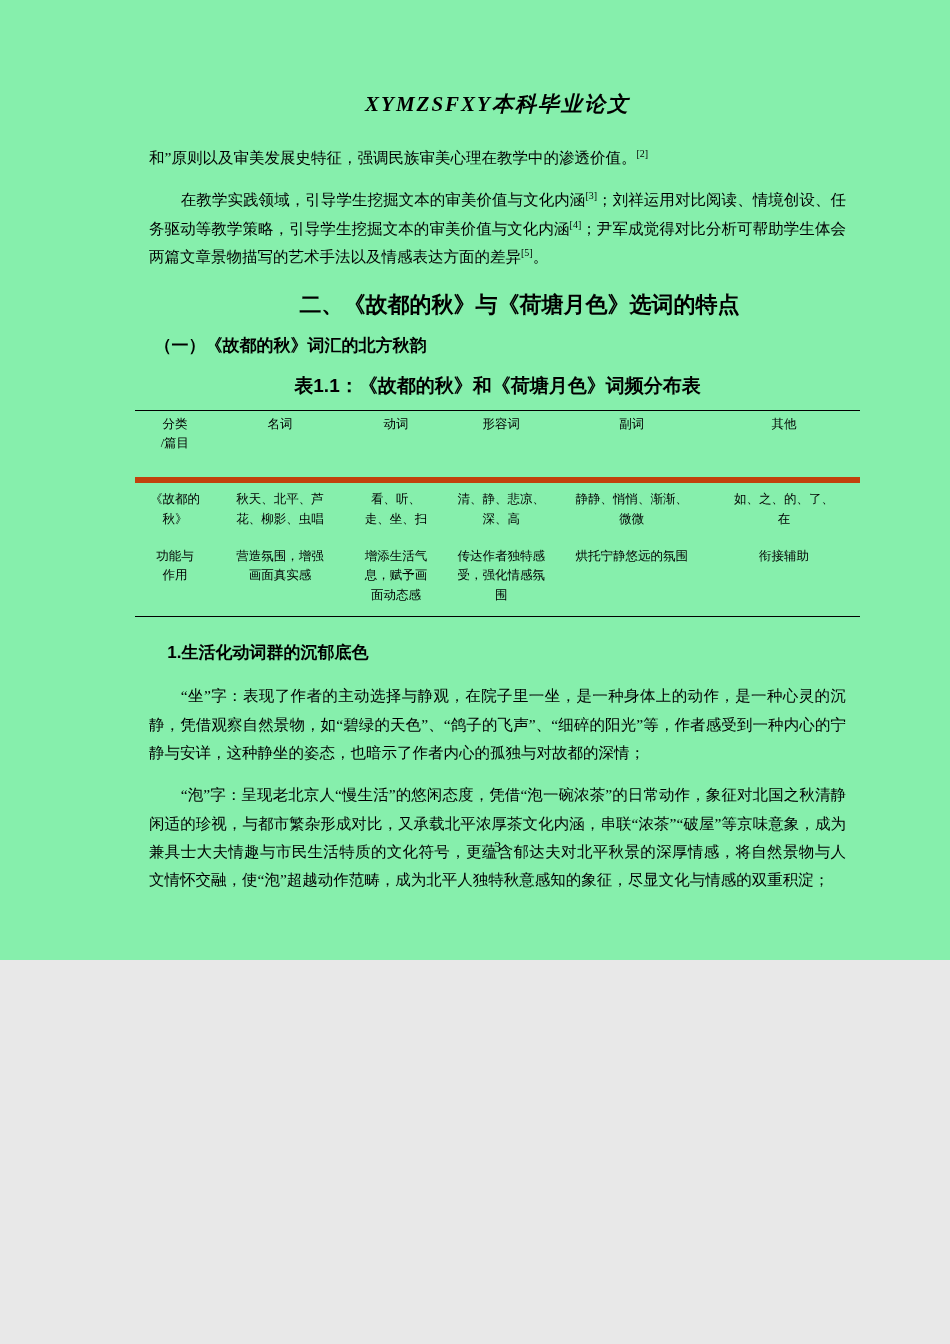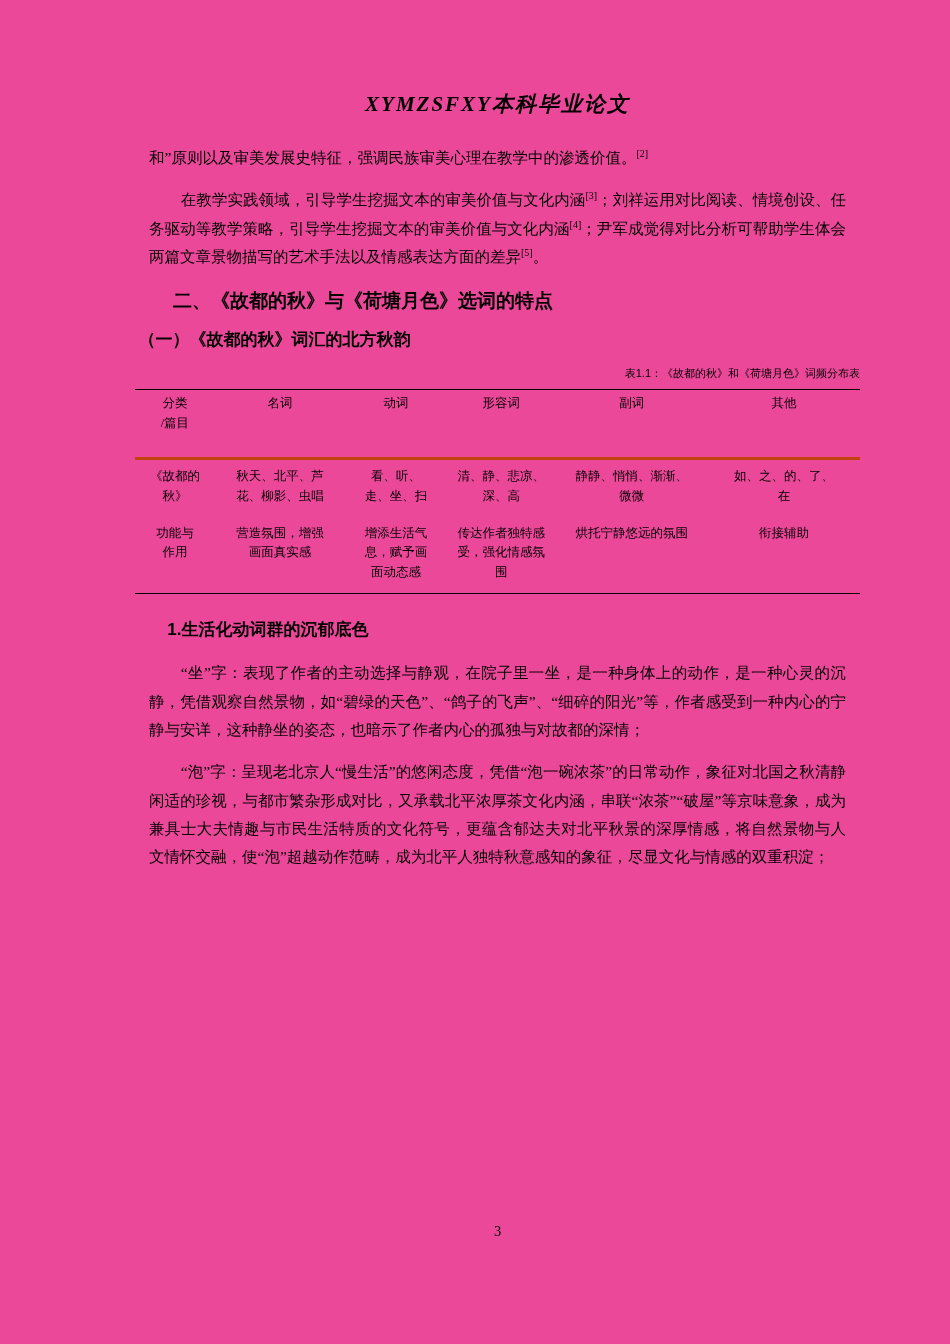--- a/index.html
+++ b/index.html
@@ -1,21 +1,21 @@
 <!DOCTYPE html>
 <html><head>
 <meta charset="utf-8">
 <style>
   html, body { margin: 0; padding: 0; background: #e8e8e8; }
   body { font-family: "Liberation Serif", "DejaVu Serif", serif; color: #000; }
   .page {
     position: relative;
     width: 950px;
-    height: 1344px;
-    background: #ec4899;
+    height: 960px;
+    background: #86efac;
     box-sizing: border-box;
     padding: 90px 90px 0 135px;
     overflow: hidden;
   }
   .doc-header {
     text-align: center;
     font-weight: bold;
     font-style: italic;
     font-size: 21px;
     letter-spacing: 2px;
@@ -27,51 +27,51 @@
     text-align: justify;
   }
   .body-text p { margin: 14px; }
   .indent { text-indent: 2.05em; }
   sup.ref {
     font-size: 10px;
     vertical-align: super;
     line-height: 0;
   }
   h2.sec {
-    font-family: Liberation Mono, monospace;
-    font-size: 19px;
+    font-family: Liberation Serif, serif;
+    font-size: 22px;
     font-weight: bold;
     margin: 10px 0 4px;
     text-indent: 2em;
-    text-align: left;
+    text-align: center;
   }
   h3.subsec {
     font-family: "Liberation Sans", "DejaVu Sans", sans-serif;
     font-size: 17px;
     font-weight: bold;
-    margin: 4px 0 8px;
+    margin: 4px 16px 8px;
     text-indent: 0.2em;
   }
   .tbl-caption {
     font-family: "Liberation Sans", "DejaVu Sans", sans-serif;
-    font-size: 11px;
-    font-weight: normal;
-    text-align: right;
+    font-size: 19px;
+    font-weight: bold;
+    text-align: center;
     margin: 4px 0 6px;
   }
   table.freq {
     width: 100%;
     border-collapse: collapse;
     border-top: 1.6px solid #000;
     border-bottom: 1.6px solid #000;
     font-size: 12.5px;
     line-height: 1.55;
     table-layout: fixed;
   }
-  table.freq thead tr { border-bottom: 3px solid #c2410c; }
+  table.freq thead tr { border-bottom: 6px solid #c2410c; }
   table.freq th {
     font-weight: normal;
     vertical-align: top;
     text-align: center;
     padding: 4px 4px 24px;
     white-space: pre-line;
   }
   table.freq td {
     vertical-align: top;
     text-align: center;

